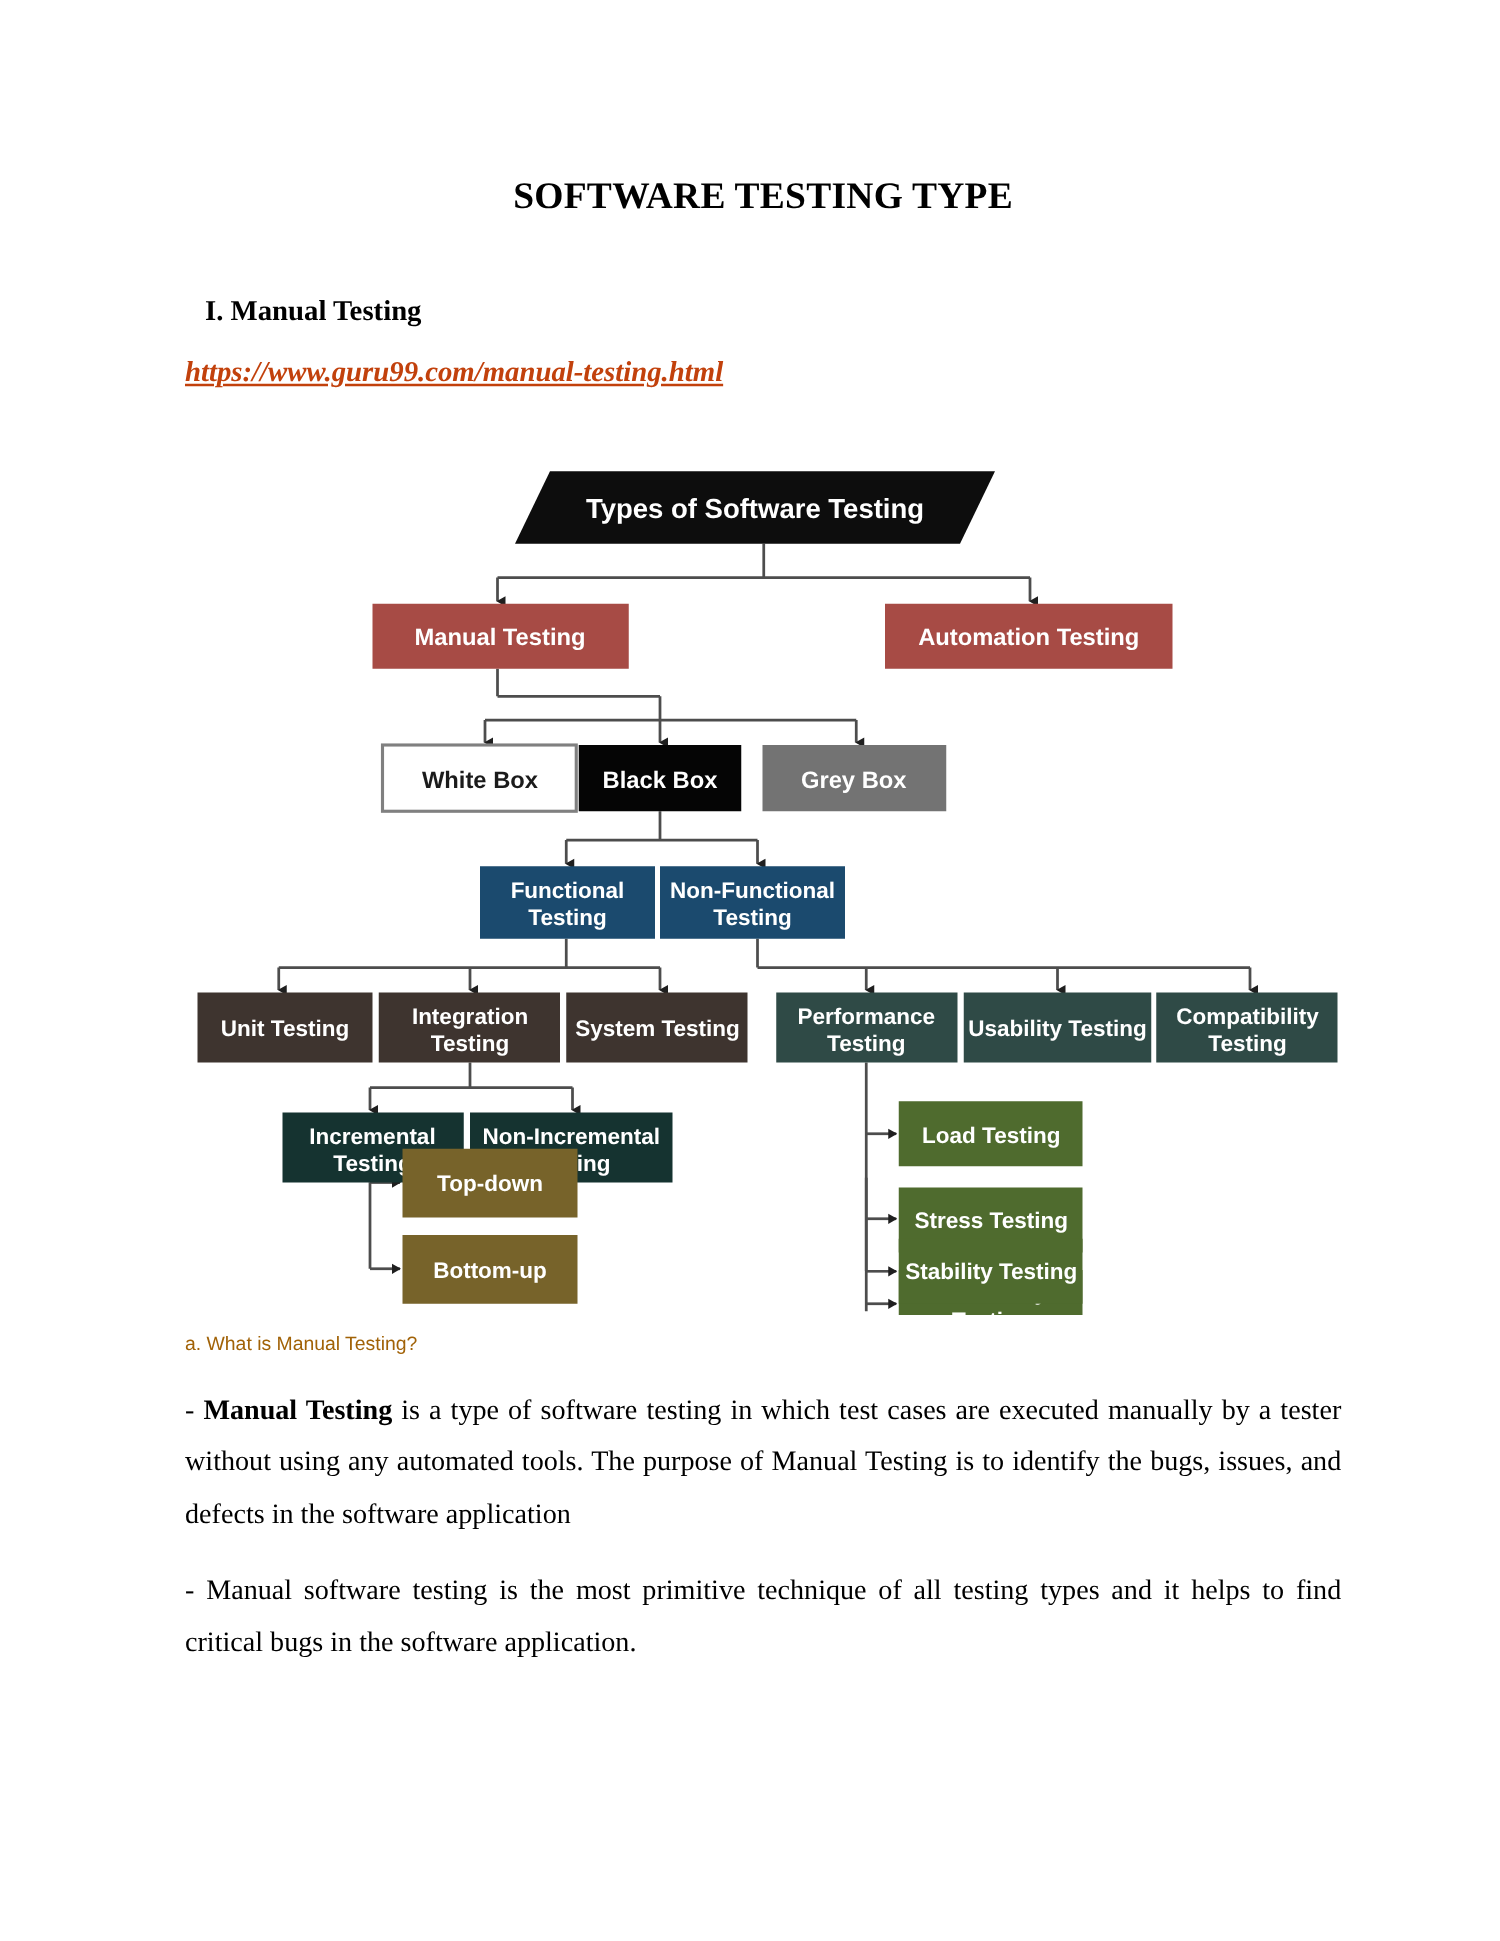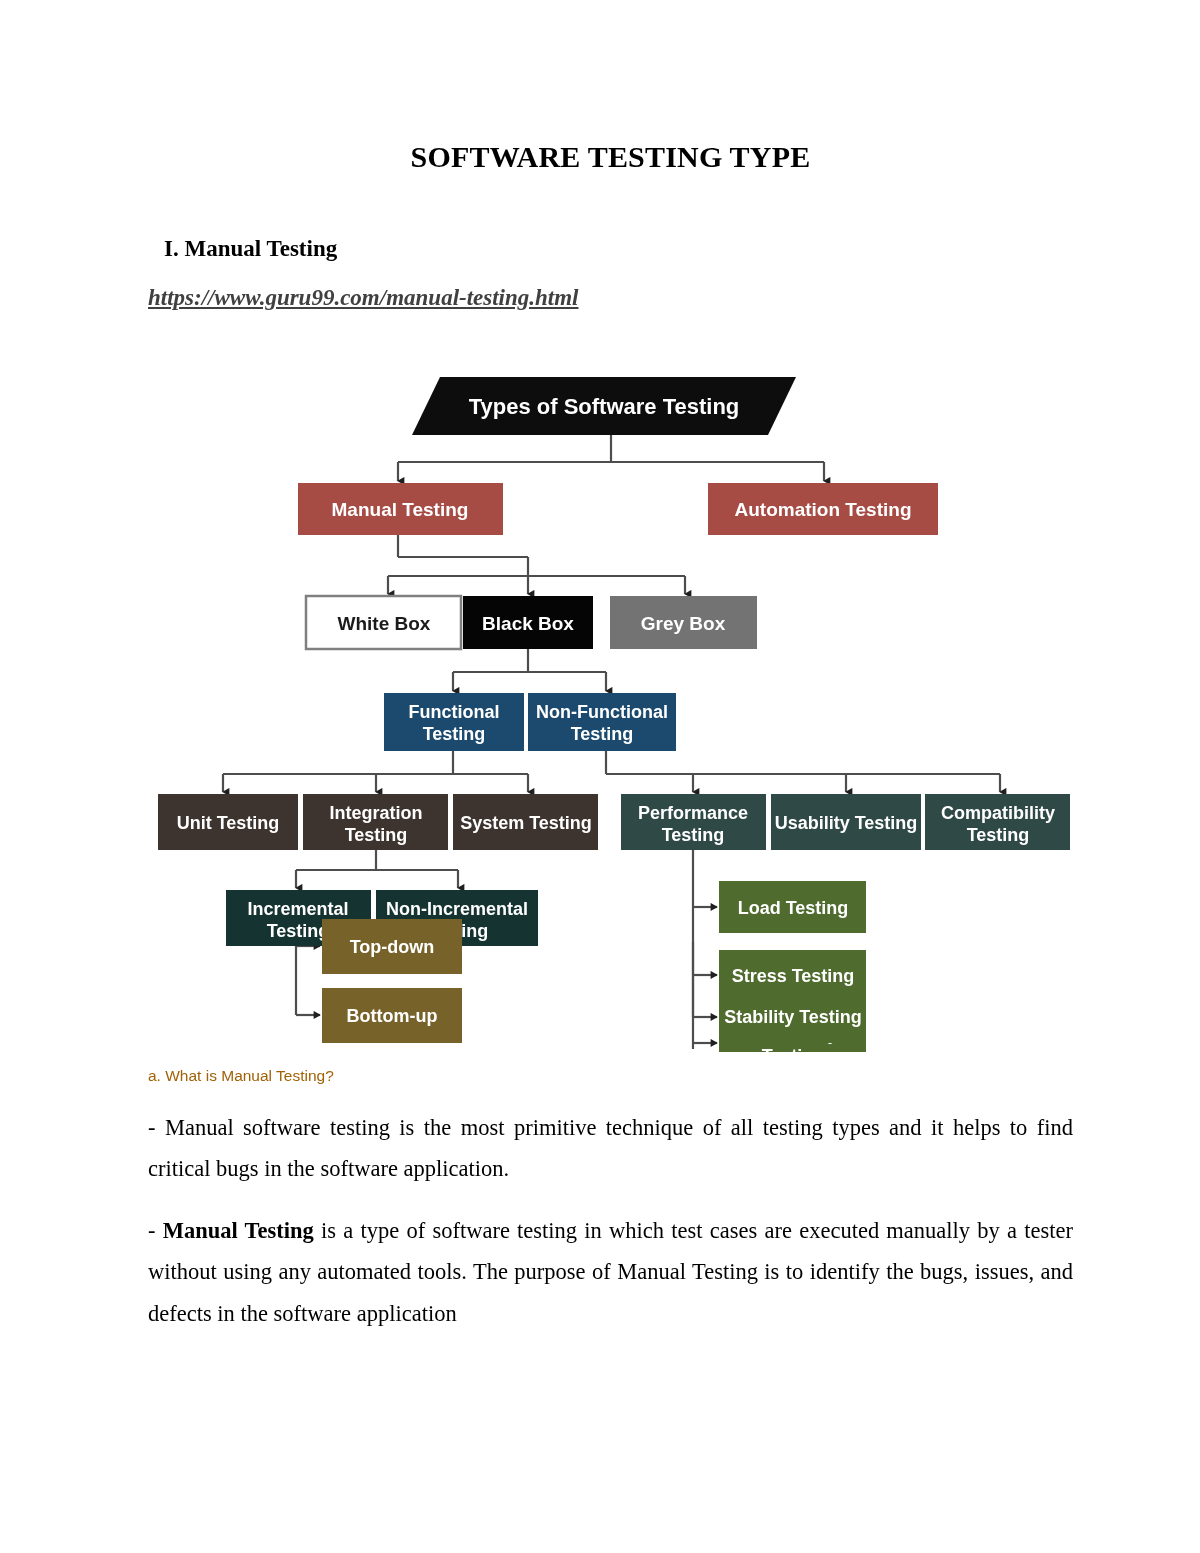--- a/index.html
+++ b/index.html
@@ -46,21 +46,21 @@
     font-weight: bold;
     line-height: 1.2;
   }
   .doc-link {
     display: block;
     margin-top: 22px;
     font-family: "Liberation Serif", "DejaVu Serif", serif;
     font-size: 23px;
     font-weight: bold;
     font-style: italic;
-    color: #404040;
+    color: #c2410c;
     text-decoration: underline;
     line-height: 1.2;
   }
 
   .figure {
     margin-top: 30px;
     width: 925px;
     height: 710px;
     position: relative;
     text-align: center;
@@ -302,18 +302,18 @@
         </g>
         <g>
           <rect x="571" y="49" width="147" height="52" fill="#4f6b2e"></rect>
           <text class="nodeLabel" x="645" y="81" font-size="18">Stability Testing</text>
         </g>
       </svg>
     </div>
 
     <p class="caption-q">a. What is Manual Testing?</p>
 
+    <p class="para"><span>- </span><b>Manual Testing</b><span> is a type of software testing in which test cases are executed manually by a tester without using any automated tools. The purpose of Manual Testing is to identify the bugs, issues, and defects in the software application</span></p>
+
     <p class="para">- Manual software testing is the most primitive technique of all testing types and it helps to find critical bugs in the software application.</p>
-
-    <p class="para"><span>- </span><b>Manual Testing</b><span> is a type of software testing in which test cases are executed manually by a tester without using any automated tools. The purpose of Manual Testing is to identify the bugs, issues, and defects in the software application</span></p>
 
   </div>
 </div>
 
 </body></html>

